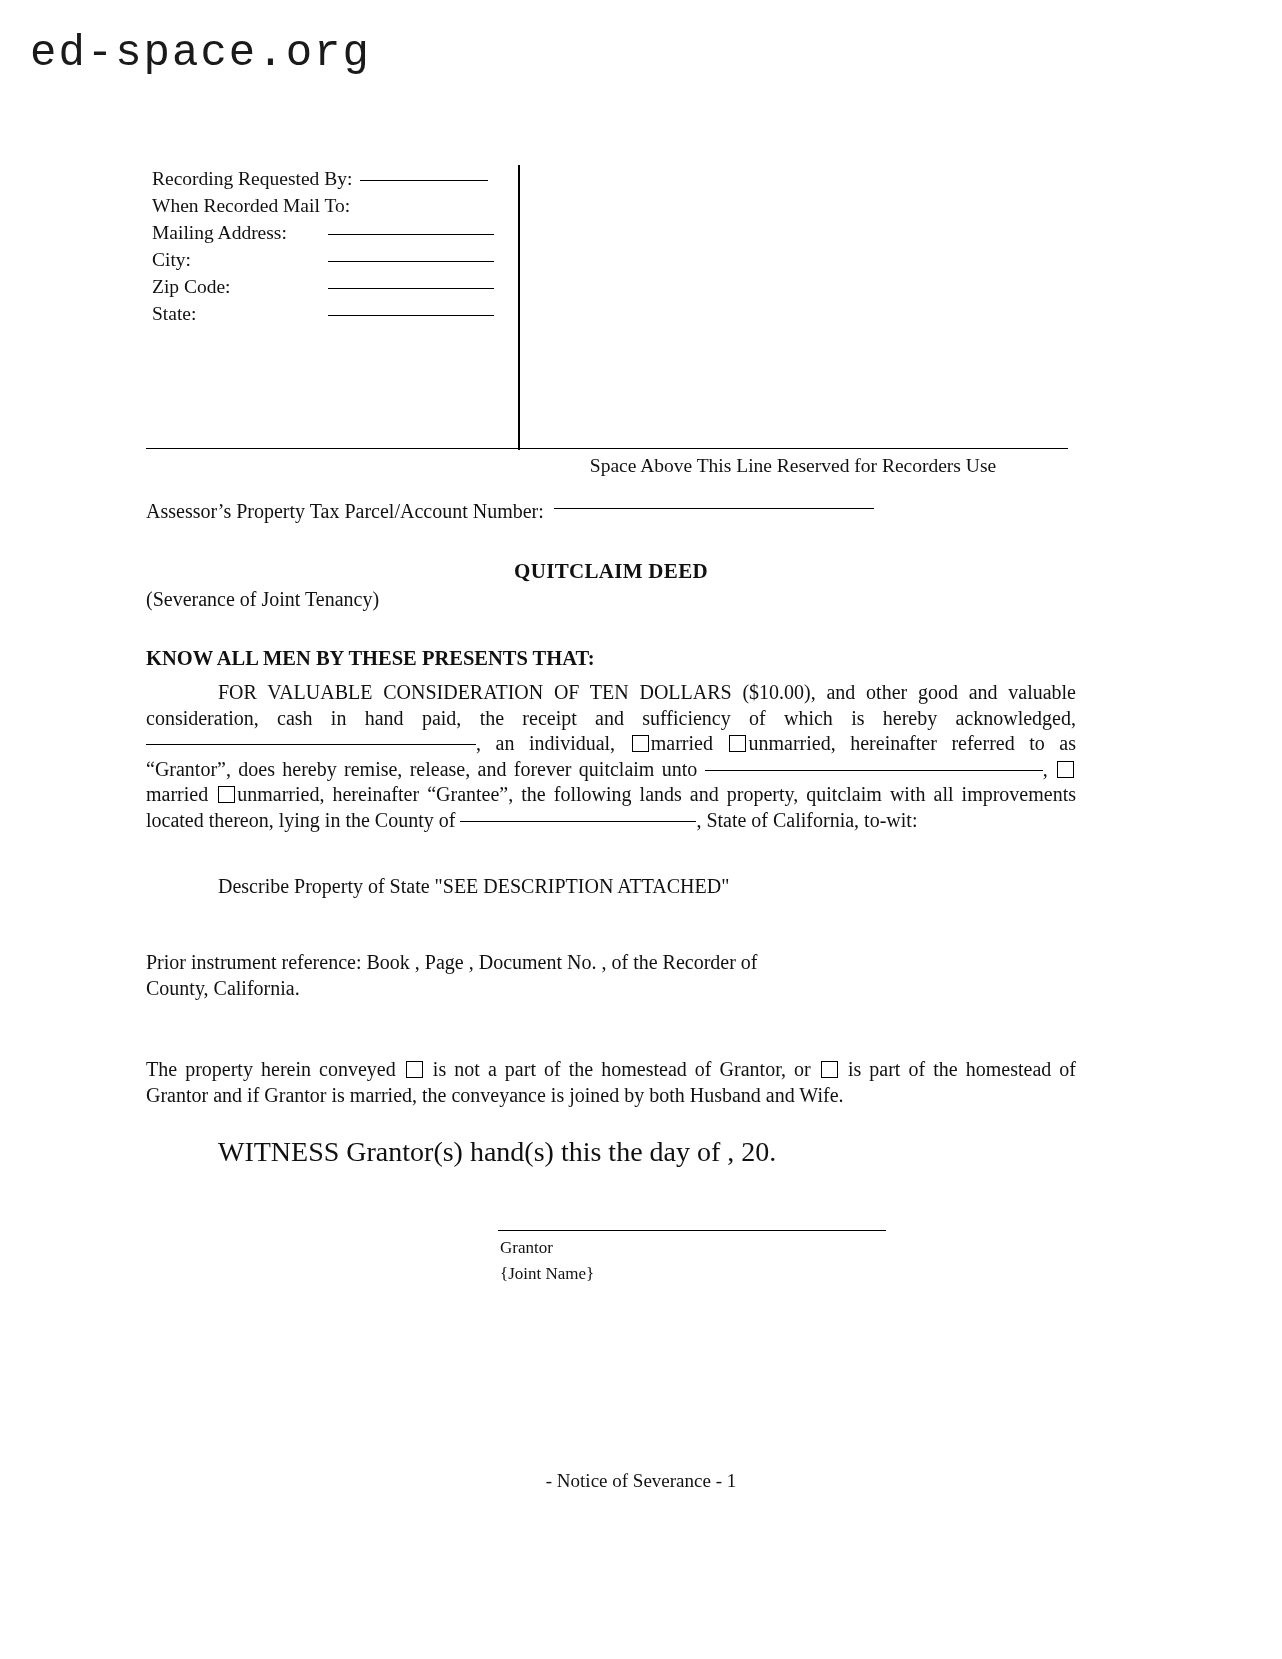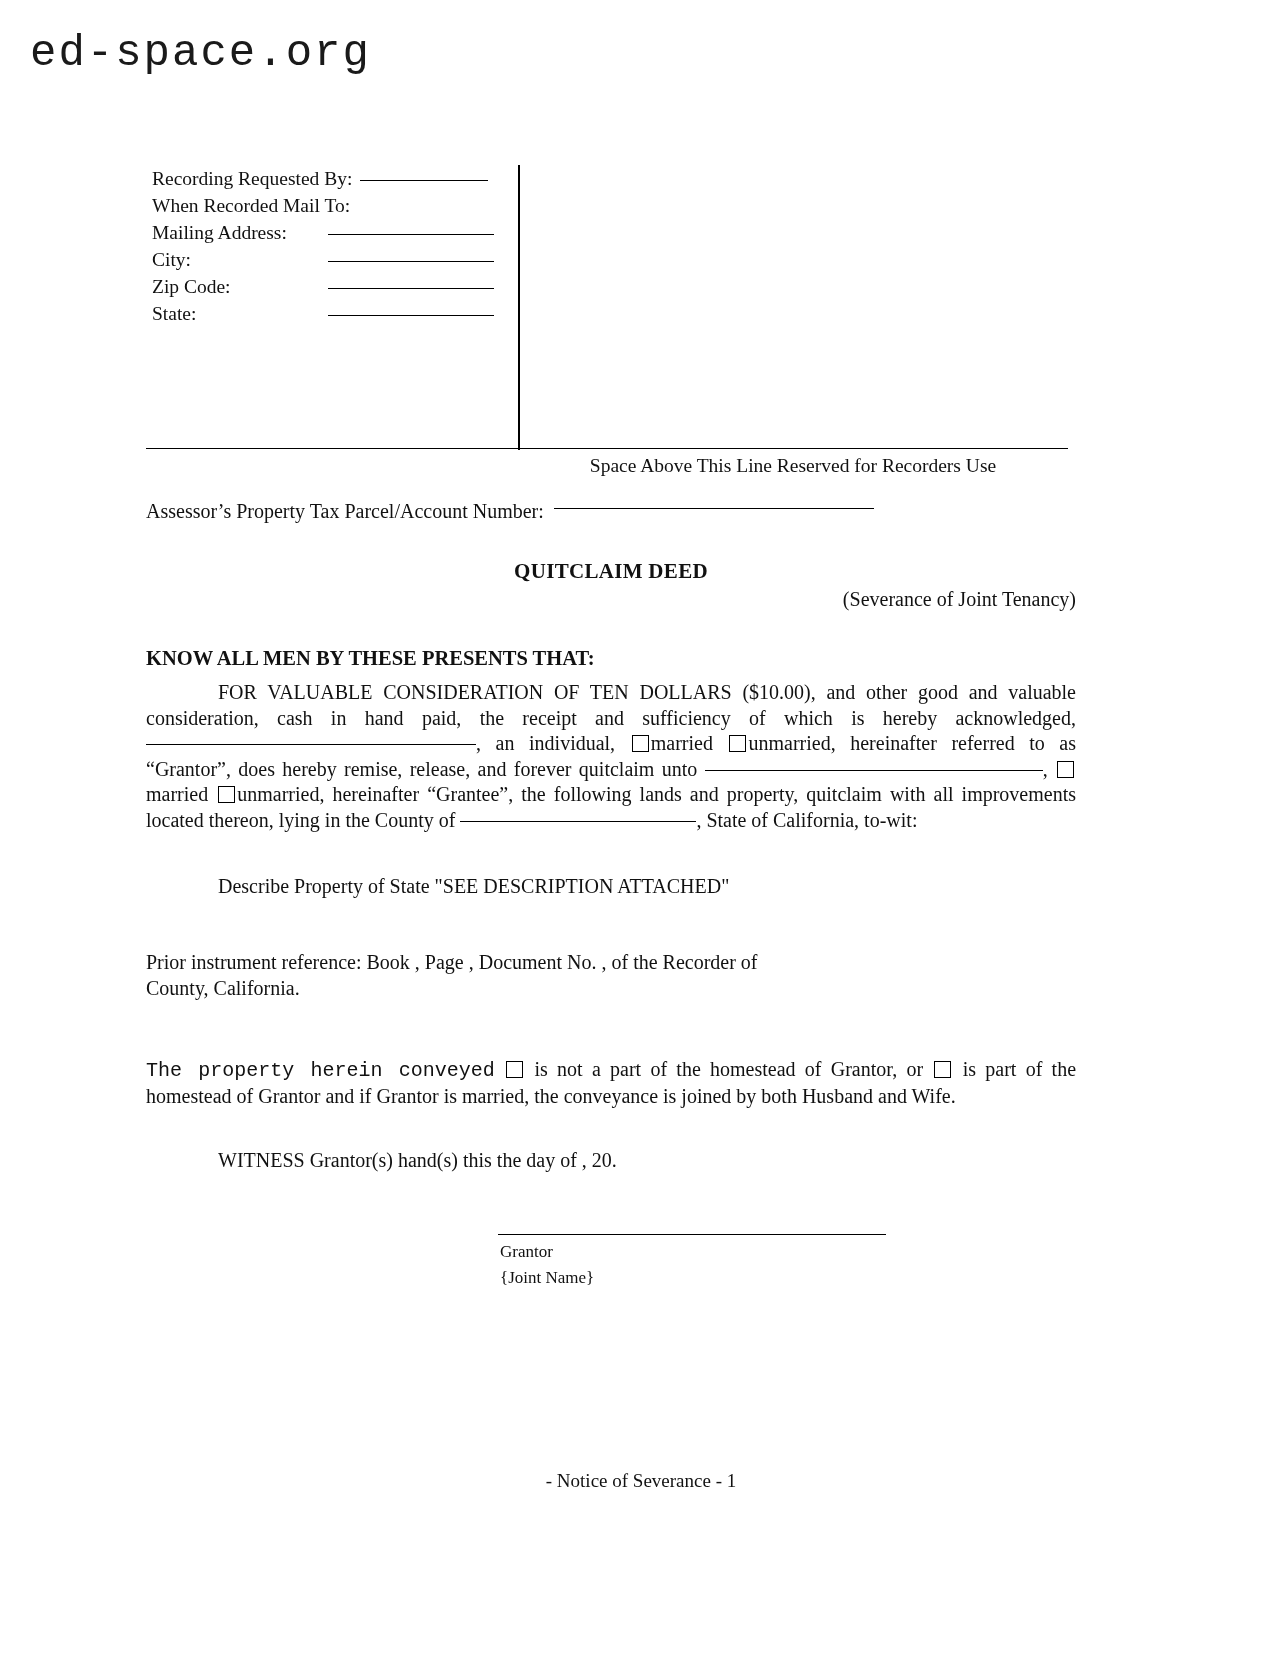--- a/index.html
+++ b/index.html
@@ -110,21 +110,21 @@
   
   .doc-title {
     margin-top: 36px;
     text-align: center;
     font-weight: bold;
     font-size: 21px;
     letter-spacing: 0.3px;
   }
   .doc-subtitle {
     margin-top: 4px;
-    text-align: right;
+    text-align: left;
     font-size: 20px;
   }
   .know-all {
     margin-top: 36px;
     font-weight: bold;
     font-size: 20.5px;
   }
 
   
   .body-para {
@@ -174,26 +174,26 @@
     text-align: left;
   }
   .prior .first { text-indent: 72px; }
 
   .homestead {
     margin-top: 56px;
     font-size: 20px;
     line-height: 25.5px;
     text-align: justify;
   }
-  .homestead .first-ln { text-indent: 72px; font-family: Liberation Mono, monospace; }
+  .homestead .first-ln { text-indent: 72px; }
 
   .witness {
-    margin-top: 40px;
+    margin-top: 28px;
     margin-left: 72px;
-    font-size: 20px;
+    font-size: 28px;
   }
 
   
   .sig-wrap {
     margin-top: 62px;
     margin-left: 352px;
   }
   .sig-line {
     width: 388px;
     border-top: 1.5px solid #000;

